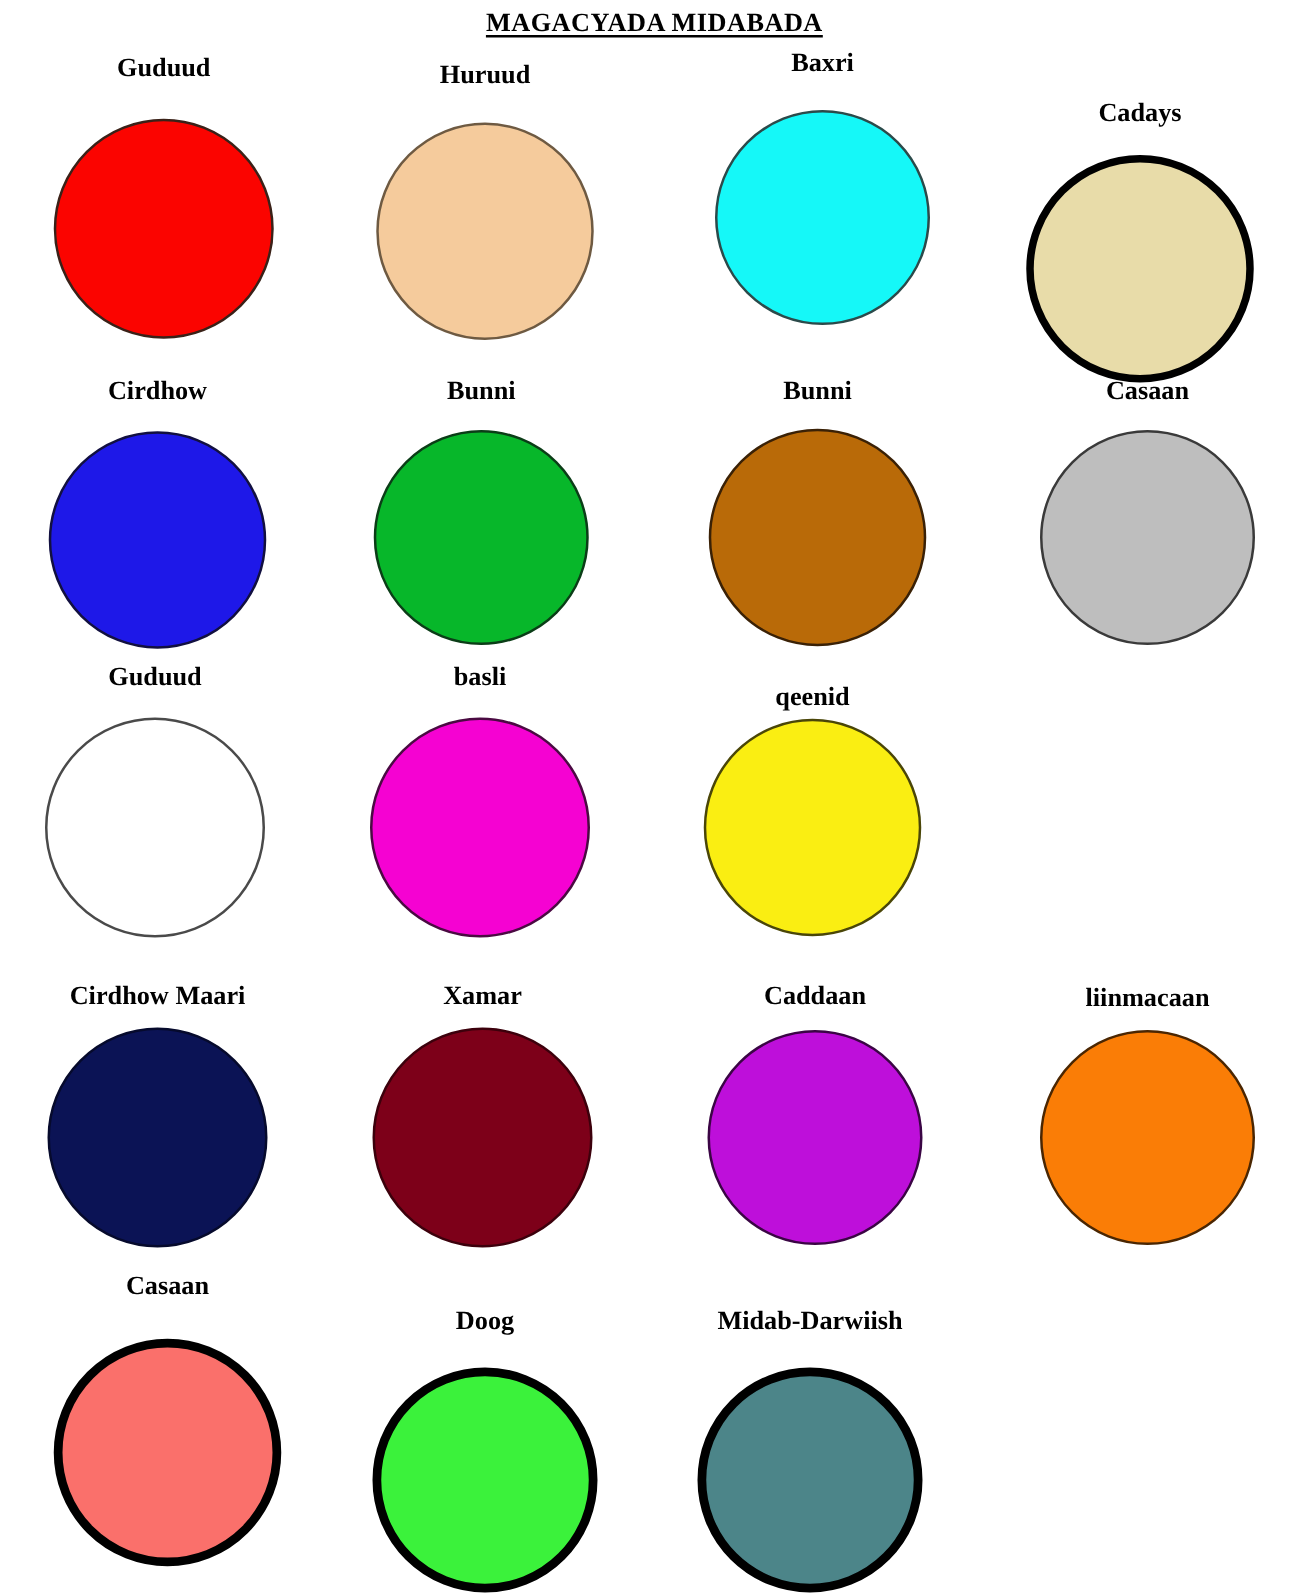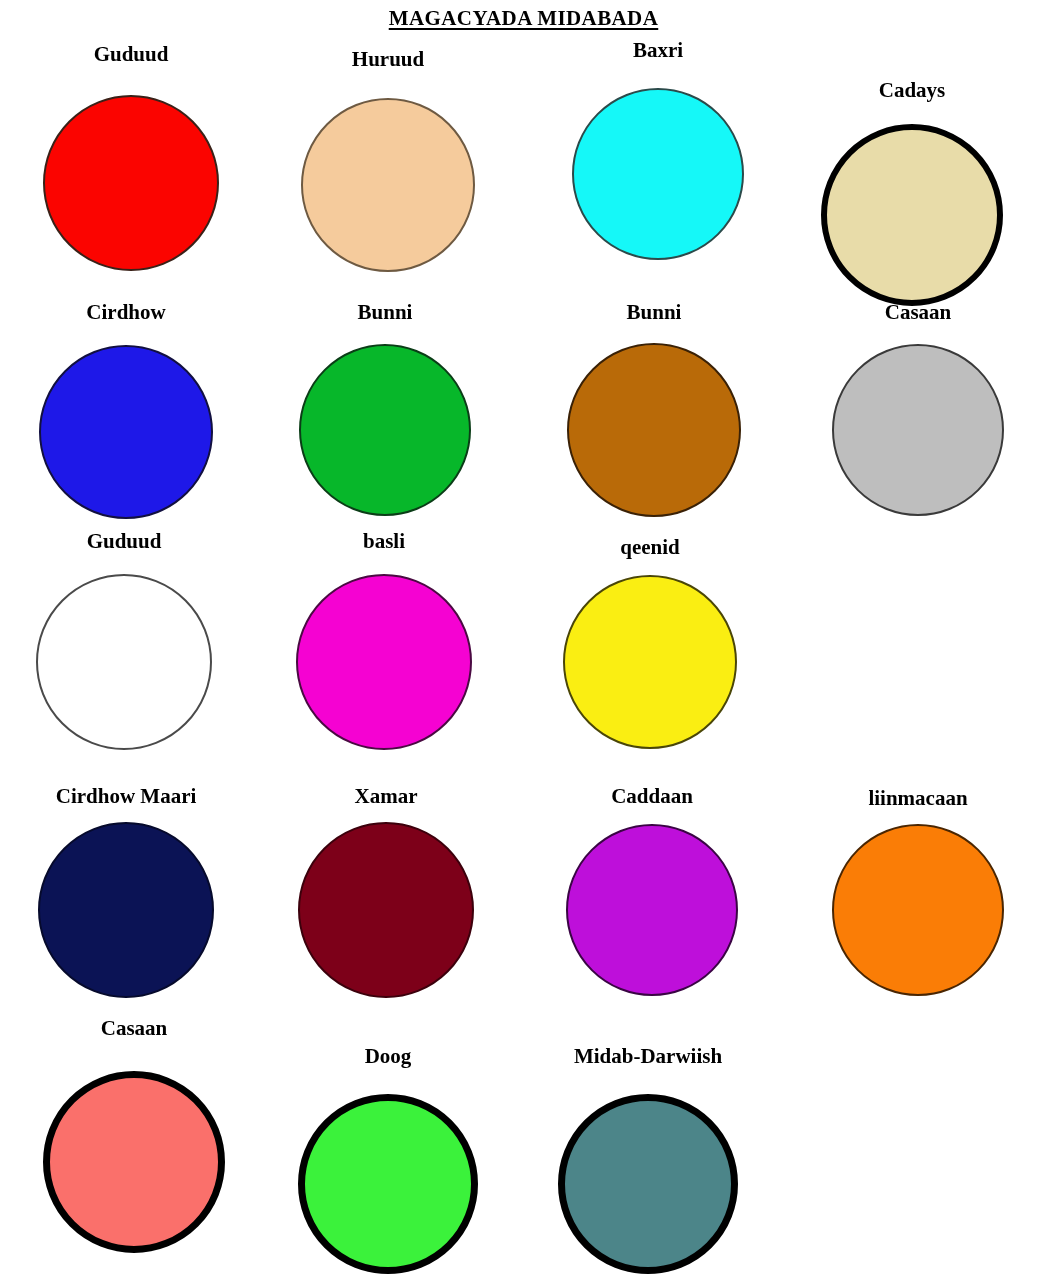--- a/index.html
+++ b/index.html
@@ -115,21 +115,21 @@
       </div>
       <div class="swatch" style="left: -6px; top: 531px; width: 260px; height: 225px;">
         <div class="swatch-label" style="top: 0px;">Guduud</div>
         <div class="swatch-circle" style="width: 176px; height: 176px; background: rgb(255, 255, 255); border: 2px solid rgb(74, 74, 74); top: 43px;"></div>
       </div>
       <div class="swatch" style="left: 254px; top: 531px; width: 260px; height: 225px;">
         <div class="swatch-label" style="top: 0px;">basli</div>
         <div class="swatch-circle" style="width: 176px; height: 176px; background: rgb(245, 2, 210); border: 2px solid rgb(74, 10, 66); top: 43px;"></div>
       </div>
       <div class="swatch" style="left: 520px; top: 531px; width: 260px; height: 224px;">
-        <div class="swatch-label" style="top: 6px; text-align: right;">qeenid</div>
+        <div class="swatch-label" style="top: 16px; text-align: right;">qeenid</div>
         <div class="swatch-circle" style="width: 174px; height: 174px; background: rgb(250, 238, 18); border: 2px solid rgb(74, 70, 8); top: 44px;"></div>
       </div>
       <div class="swatch" style="left: -4px; top: 786px; width: 260px; height: 218px;">
         <div class="swatch-label" style="top: 0px;">Cirdhow Maari</div>
         <div class="swatch-circle" style="width: 176px; height: 176px; background: rgb(11, 19, 85); border: 2px solid rgb(6, 10, 44); top: 36px;"></div>
       </div>
       <div class="swatch" style="left: 256px; top: 786px; width: 260px; height: 218px;">
         <div class="swatch-label" style="top: 0px;">Xamar</div>
         <div class="swatch-circle" style="width: 176px; height: 176px; background: rgb(125, 0, 25); border: 2px solid rgb(60, 0, 12); top: 36px;"></div>
       </div>

